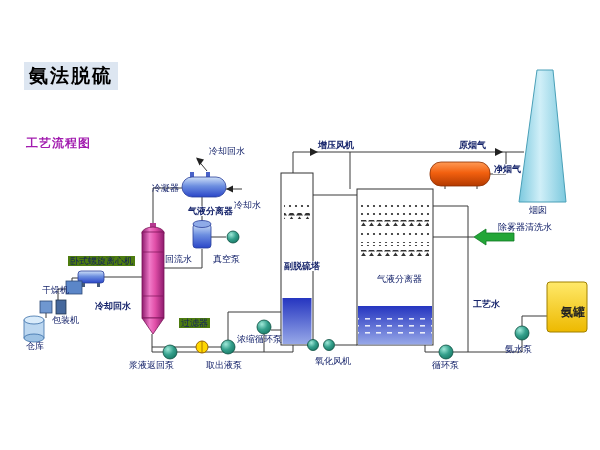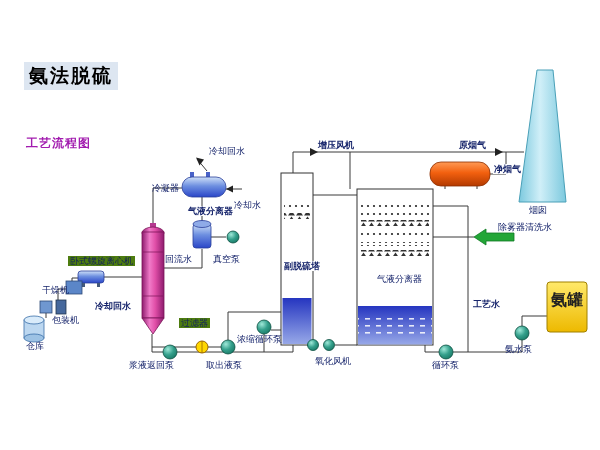--- a/index.html
+++ b/index.html
@@ -16,22 +16,22 @@
   .hl{background:#4d7c0f;padding:0 2px;color:#12205e;}
   .title{
     position:absolute;left:24px;top:62px;font-size:19px;font-weight:bold;
     color:#000000;background:#dde6f1;padding:1px 5px;letter-spacing:2px;z-index:5;text-align:right;
   }
   .subtitle{
     position:absolute;left:26px;top:135px;font-size:12px;font-weight:bold;
     color:#a21caf;letter-spacing:1px;z-index:5;
   }
   .tanklbl{
-    position:absolute;left:549px;top:290px;width:36px;text-align:center;
-    font-size:16px;font-weight:bold;color:#222222;z-index:6;white-space:nowrap;
+    position:absolute;left:549px;top:304px;width:36px;text-align:right;
+    font-size:12px;font-weight:bold;color:#222222;z-index:6;white-space:nowrap;
   }
 </style>
 </head>
 <body>
 
 <div id="stage">
 
   <svg id="diagram-svg" width="600" height="450" viewBox="0 0 600 450">
     <defs>
       <linearGradient id="gBlue" x1="0" y1="0" x2="0" y2="1">

